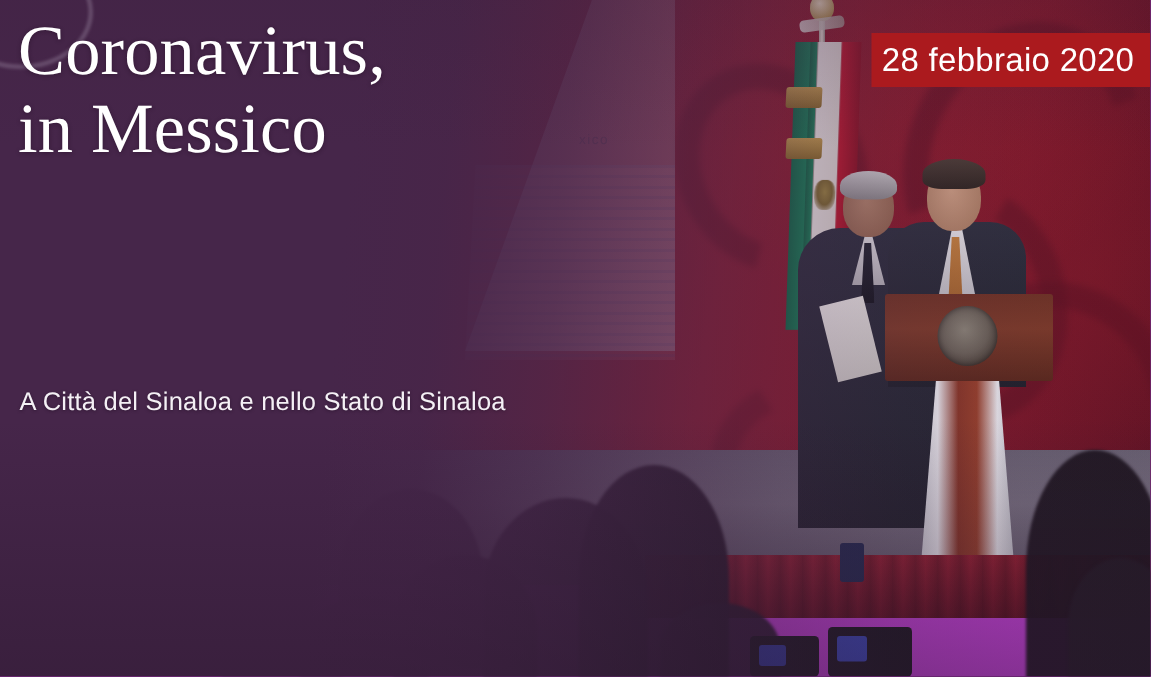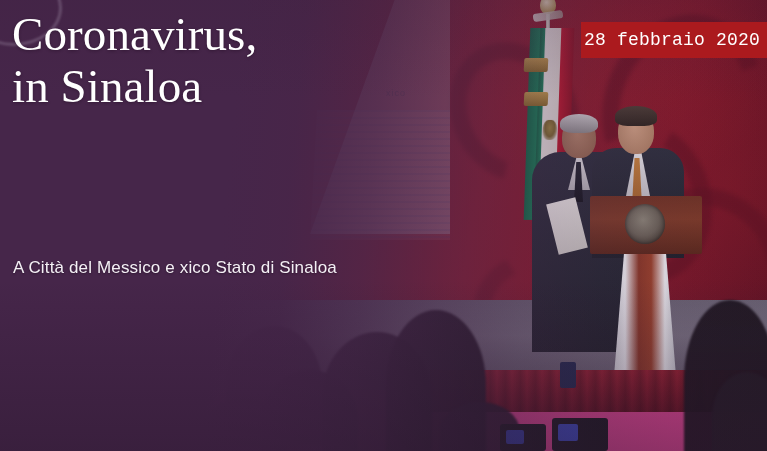--- a/index.html
+++ b/index.html
@@ -6,21 +6,21 @@
     margin: 0;
     padding: 0;
     background: #1a1016;
   }
   #card {
     position: relative;
     width: 767px;
     height: 451px;
     overflow: hidden;
     font-family: "Liberation Sans", sans-serif;
-    background: #ec4899;
+    background: #d946ef;
   }
 
   
   .photo {
     position: absolute;
     inset: 0;
     overflow: hidden;
   }
 
   
@@ -270,22 +270,22 @@
     left: 581px; top: 22px;
     width: 186px; height: 36px;
     background: #ab1a1e;
     display: flex;
     align-items: center;
     justify-content: center;
     box-sizing: border-box;
     padding-right: 4px;
   }
   .date-badge span {
-    font-family: Liberation Mono, monospace;
-    font-size: 18px;
+    font-family: Liberation Sans, sans-serif;
+    font-size: 22px;
     color: #ffffff;
     letter-spacing: 0.2px;
   }
 </style>
 </head>
 <body>
 
 <div id="card">
 
   <div class="photo">
@@ -353,22 +353,22 @@
     <div class="cam cam2"></div>
     <div class="lcd lcd2"></div>
   </div>
 
   <div class="overlay"></div>
   <div class="overlay-v"></div>
   <div class="arc"></div>
 
   <div class="headline">
     <div>Coronavirus,</div>
-    <div>in Sinaloa</div>
+    <div>in Messico</div>
   </div>
 
-  <div class="subtitle">A Città del Messico e xico Stato di Sinaloa</div>
+  <div class="subtitle">A Città del Sinaloa e nello Stato di Sinaloa</div>
 
   <div class="date-badge">
     <span>28 febbraio 2020</span>
   </div>
 
 </div>
 
 </body></html>

